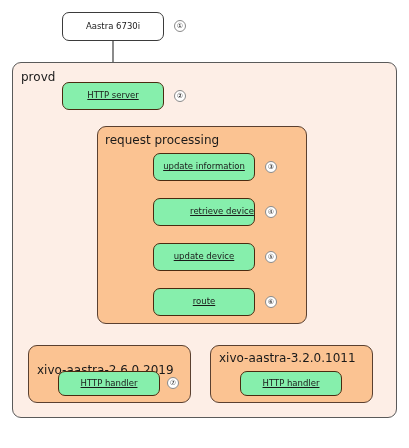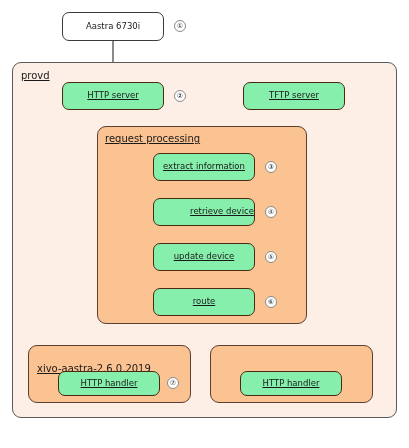--- a/index.html
+++ b/index.html
@@ -46,24 +46,23 @@
   }
 
   
   .container-box {
     position: absolute;
     box-sizing: border-box;
     border-radius: 9px;
   }
   .container-label {
     position: absolute;
-    font-size: 10px;
+    font-size: 12px;
     color: #1a1a1a;
     white-space: nowrap;
-    text-decoration: underline;
   }
 
   #provd-container {
     background: #fdeee6;
     border: 1.2px solid #5a5a5a;
   }
   #request-processing-container {
     background: #fbc392;
     border: 1.2px solid #5a4030;
   }
@@ -126,38 +125,38 @@
 
   <div class="node device-box" style="left:62px; top:12px; width:102px; height:29px;">Aastra 6730i</div>
   <div class="step-marker" style="left:174px; top:20px;">①</div>
 
   <div class="container-box" id="provd-container" style="left:12px; top:62px; width:385px; height:356px;"></div>
   <div class="container-label" style="left:21px; top:70px;">provd</div>
 
   <div class="node orange-box" style="left:62px; top:82px; width:102px; height:28px;">HTTP server</div>
   <div class="step-marker" style="left:174px; top:90px;">②</div>
 
-  <div class="node orange-box" style="left:243px; top:82px; width:102px; height:28px;">TFTP server</div>
 
   <div class="container-box" id="request-processing-container" style="left:97px; top:126px; width:210px; height:198px;"></div>
   <div class="container-label" style="left:105px; top:133px;">request processing</div>
 
-  <div class="node orange-box" style="left:153px; top:153px; width:102px; height:28px;">extract information</div>
+  <div class="node orange-box" style="left:153px; top:153px; width:102px; height:28px;">update information</div>
   <div class="step-marker" style="left:265px; top:161px;">③</div>
 
   <div class="node orange-box" style="left:153px; top:198px; width:102px; height:28px;padding-left:36px;">retrieve device</div>
   <div class="step-marker" style="left:265px; top:206px;">④</div>
 
   <div class="node orange-box" style="left:153px; top:243px; width:102px; height:28px;">update device</div>
   <div class="step-marker" style="left:265px; top:251px;">⑤</div>
 
   <div class="node orange-box" style="left:153px; top:288px; width:102px; height:28px;">route</div>
   <div class="step-marker" style="left:265px; top:296px;">⑥</div>
 
   <div class="container-box plugin-container" style="left:28px; top:345px; width:163px; height:58px;"></div>
   <div class="container-label" style="left:37px; top:351px;margin-top:12px;">xivo-aastra-2.6.0.2019</div>
   <div class="node orange-box" style="left:58px; top:371px; width:102px; height:25px;">HTTP handler</div>
   <div class="step-marker" style="left:167px; top:377px;">⑦</div>
 
   <div class="container-box plugin-container" style="left:210px; top:345px; width:163px; height:58px;"></div>
+  <div class="container-label" style="left:219px; top:351px;">xivo-aastra-3.2.0.1011</div>
   <div class="node orange-box" style="left:240px; top:371px; width:102px; height:25px;">HTTP handler</div>
 
 </div>
 
 </body></html>

